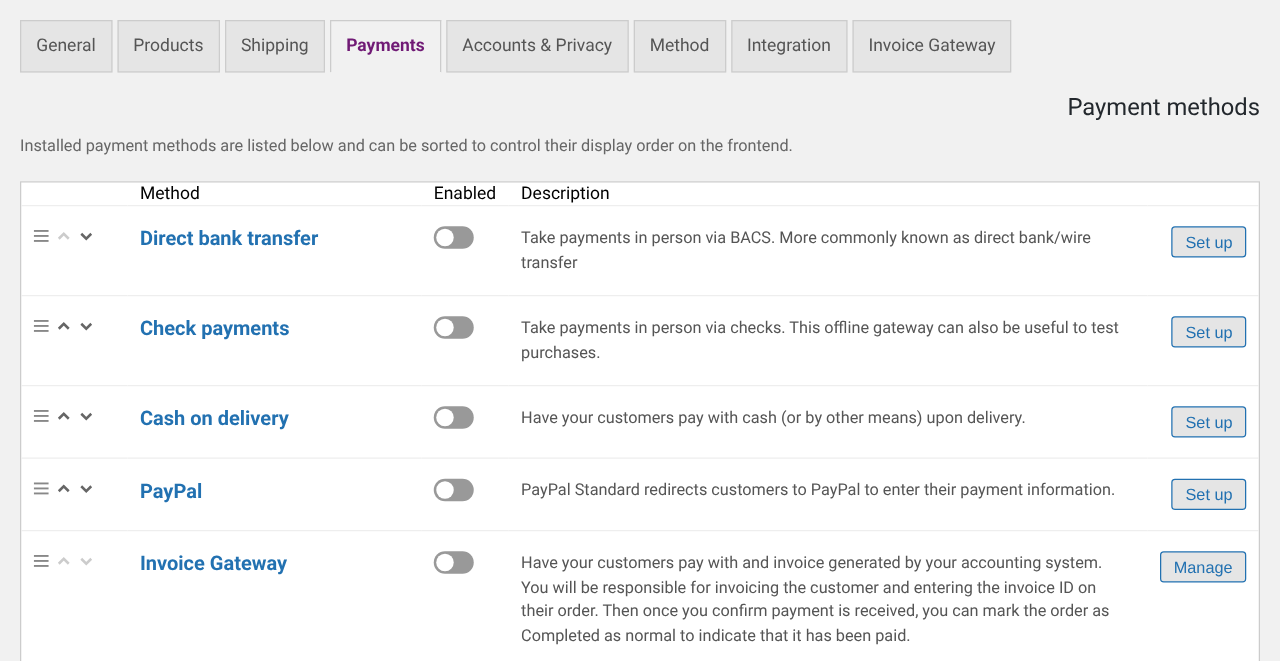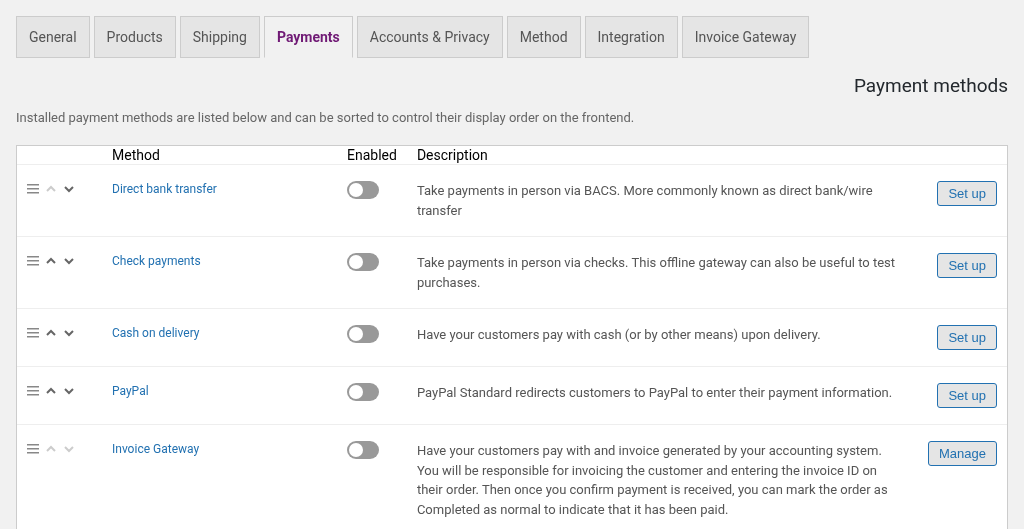--- a/index.html
+++ b/index.html
@@ -83,23 +83,23 @@
     display: inline-flex;
     align-items: center;
     gap: 6px;
   }
   .sort-icons svg { display: block; }
   .grip    { width: 12px; height: 12px; fill: #888; }
   .chev    { width: 12px; height: 12px; stroke: #666; stroke-width: 2; fill:none; }
   .chev.dis{ stroke: #ccc; }
   .method-link {
     color: #2271b1;
-    font-weight: 400;
-    cursor: pointer;
-    font-size: 12px;
+    font-weight: 700;
+    cursor: pointer;
+    font-size: 16px;
   }
   .toggle {
     width: 32px;
     height: 18px;
     background: #999;
     border-radius: 9px;
     position: relative;
     cursor: pointer;
   }
   .toggle::after {

